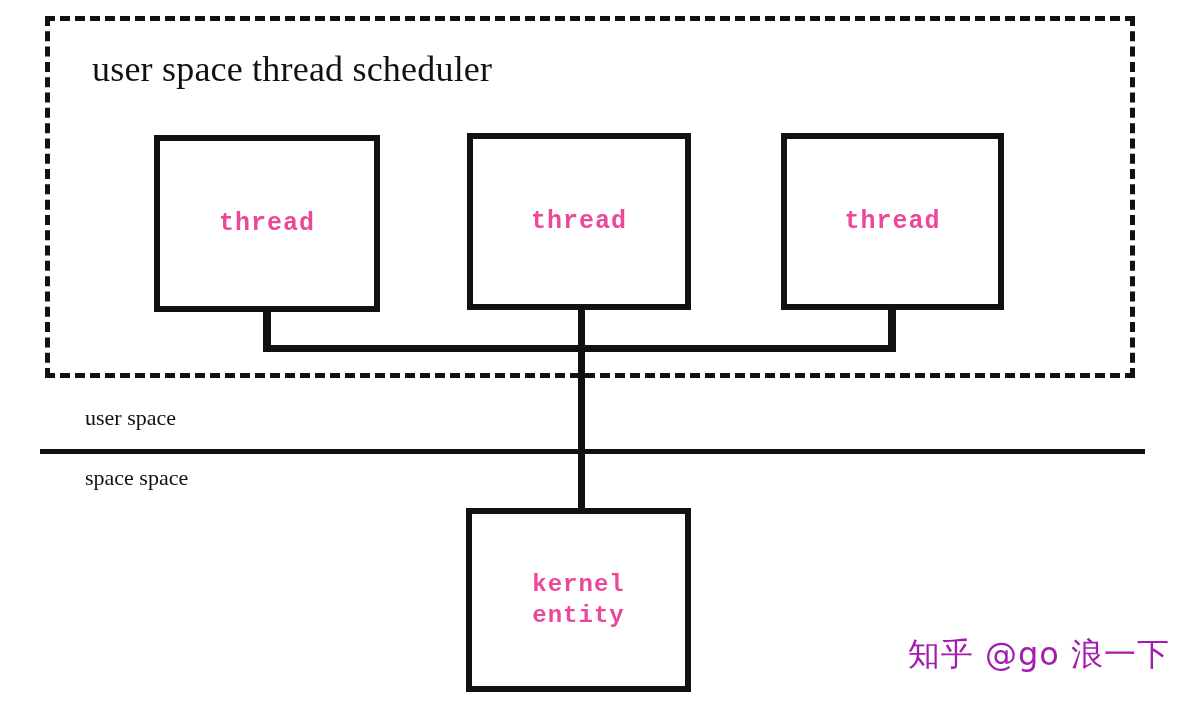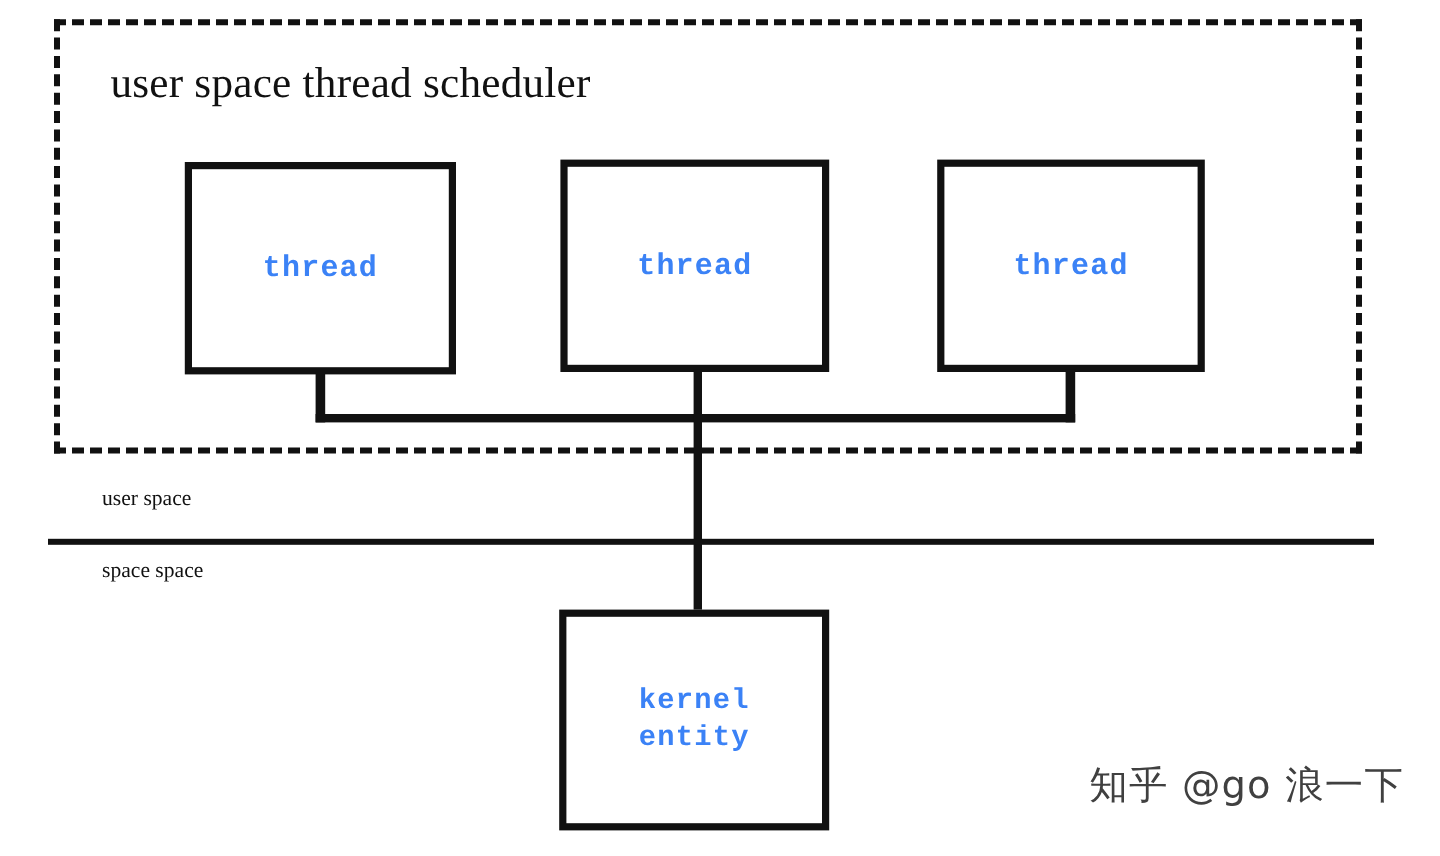--- a/index.html
+++ b/index.html
@@ -47,21 +47,21 @@
     background: #ffffff;
     display: flex;
     align-items: center;
     justify-content: center;
     text-align: center;
   }
   .box-label {
     font-family: "Liberation Mono", "DejaVu Sans Mono", monospace;
     font-weight: bold;
     font-size: 25px;
-    color: #3b82f6;
+    color: #ec4899;
     line-height: 1.18;
     white-space: pre-line;
     letter-spacing: 1px;
   }
 
   .thread-1 { left: 154px; top: 135px; width: 226px; height: 177px; }
   .thread-2 { left: 467px; top: 133px; width: 224px; height: 177px; }
   .thread-3 { left: 781px; top: 133px; width: 223px; height: 177px; }
 
   .kernel-entity {
@@ -91,35 +91,35 @@
     position: absolute;
     left: 40px;
     top: 449px;
     width: 1105px;
     height: 5px;
     background: #111111;
   }
   .space-label {
     position: absolute;
     font-family: "Liberation Serif", "DejaVu Serif", serif;
-    font-size: 18px;
+    font-size: 22px;
     color: #111111;
     white-space: nowrap;
   }
   .label-user   { left: 85px; top: 405px; }
   .label-kernel { left: 85px; top: 465px; }
 
   
   .watermark {
     position: absolute;
     right: 30px;
     top: 633px;
     font-family: "DejaVu Sans", "Liberation Sans", sans-serif;
     font-size: 32px;
-    color: #404040;
+    color: #a21caf;
     white-space: nowrap;
     letter-spacing: 1px;
     user-select: none;
   }
 </style>
 </head>
 <body>
 
 <div id="canvas">
 

